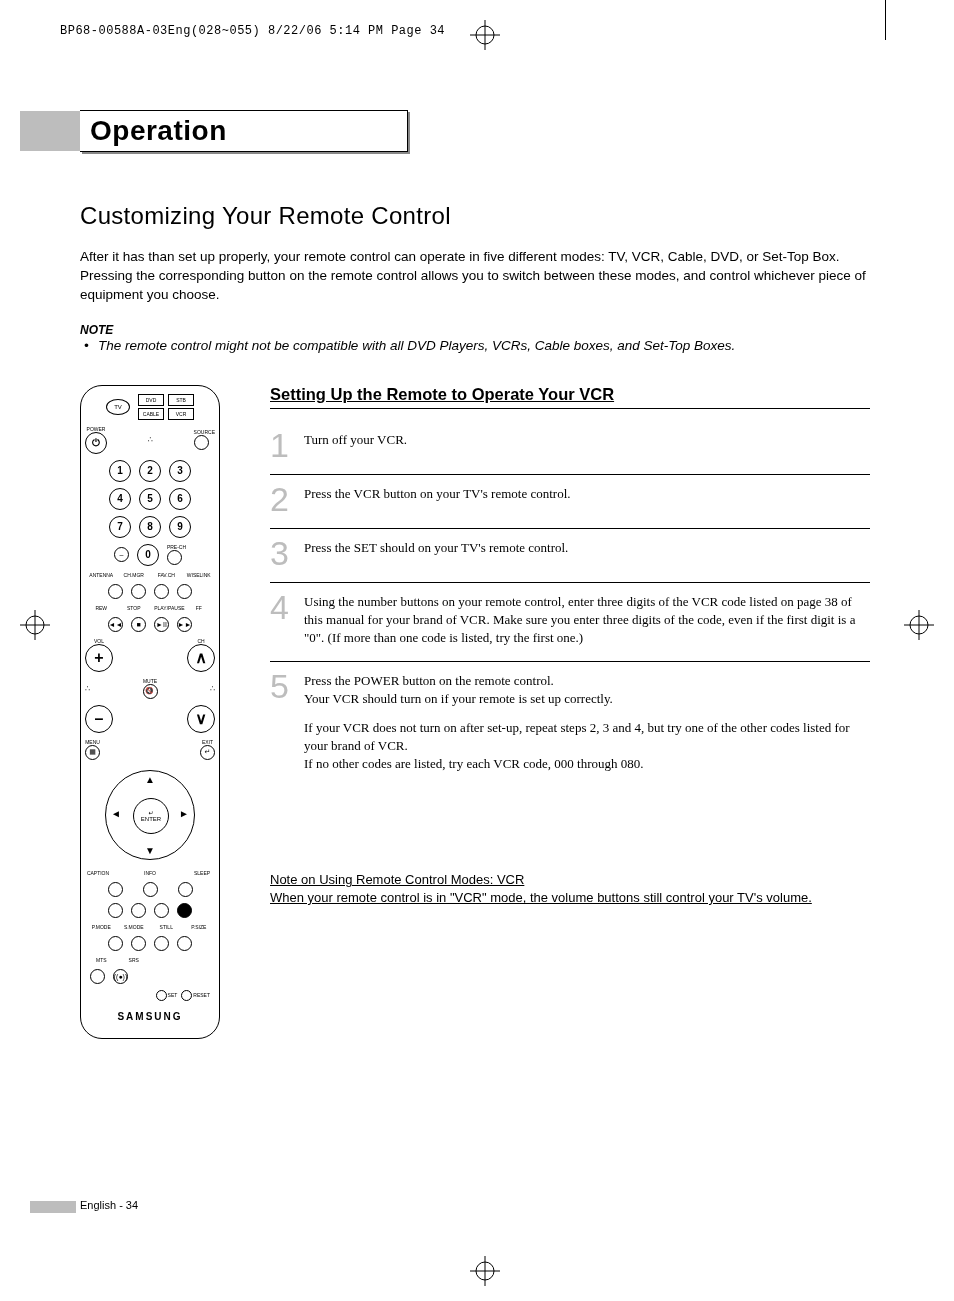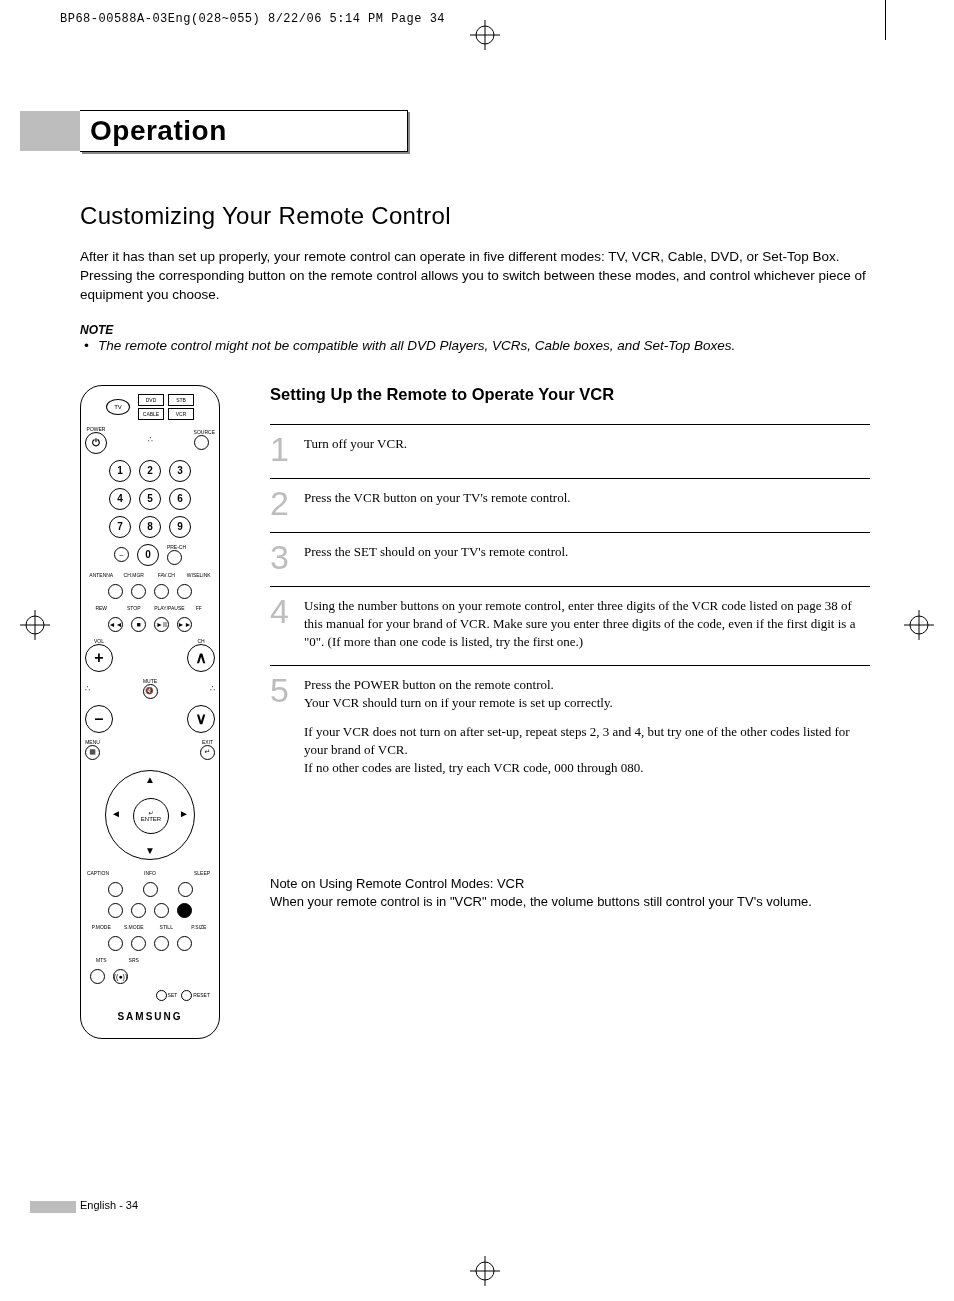--- a/index.html
+++ b/index.html
@@ -7,21 +7,21 @@
     padding: 0;
     background: #fff;
     font-family: "Helvetica Neue", Helvetica, Arial, sans-serif;
     color: #000;
     width: 954px;
     height: 1301px;
     position: relative;
   }
   .crop-header {
     position: absolute;
-    top: 12px;
+    top: 24px;
     left: 60px;
     font-family: "Courier New", monospace;
     font-size: 12px;
     letter-spacing: 0.5px;
   }
   .crop-line-top {
     position: absolute;
     top: 0;
     left: 885px;
     width: 1px;
@@ -148,22 +148,23 @@
   .brand { font-weight:bold; letter-spacing:2px; font-size:10px; margin-top:4px;}
   .steps-col {
     flex: 1;
   }
   .steps-title {
     font-family: "Arial Narrow", Arial, sans-serif;
     font-stretch: condensed;
     font-weight: bold;
     font-size: 16.5px;
     border-bottom: 1.5px solid #000;
-    padding-bottom: 20px;
-    margin-bottom: 0;
+    padding-bottom: 4px;
+    margin-bottom: 12px;
+    text-decoration: underline;
   }
   .step {
     display: flex;
     border-bottom: 1px solid #000;
     padding: 10px 0 14px 0;
     gap: 12px;
   }
   .step:last-of-type { border-bottom: none; }
   .step-num {
     font-family: "Arial Narrow", Arial, sans-serif;
@@ -449,21 +450,21 @@
       <div class="step" style="border-bottom:none;">
         <div class="step-num">5</div>
         <div class="step-text">
           <p style="white-space:pre-line;">Press the POWER button on the remote control.
 Your VCR should turn on if your remote is set up correctly.</p>
           <p style="white-space:pre-line;">If your VCR does not turn on after set-up, repeat steps 2, 3 and 4, but try one of the other codes listed for your brand of VCR.
 If no other codes are listed, try each VCR code, 000 through 080.</p>
         </div>
       </div>
 
-      <div class="mode-note" style="white-space:pre-line;">Note on Using Remote Control Modes: VCR
+      <div class="mode-note" style="white-space:pre-line;text-decoration:underline;">Note on Using Remote Control Modes: VCR
 When your remote control is in "VCR" mode, the volume buttons still control your TV's volume.</div>
     </div>
   </div>
 
 </div>
 
 <div class="footer-tab"></div>
 <div class="footer">English - 34</div>
 
 </body></html>

